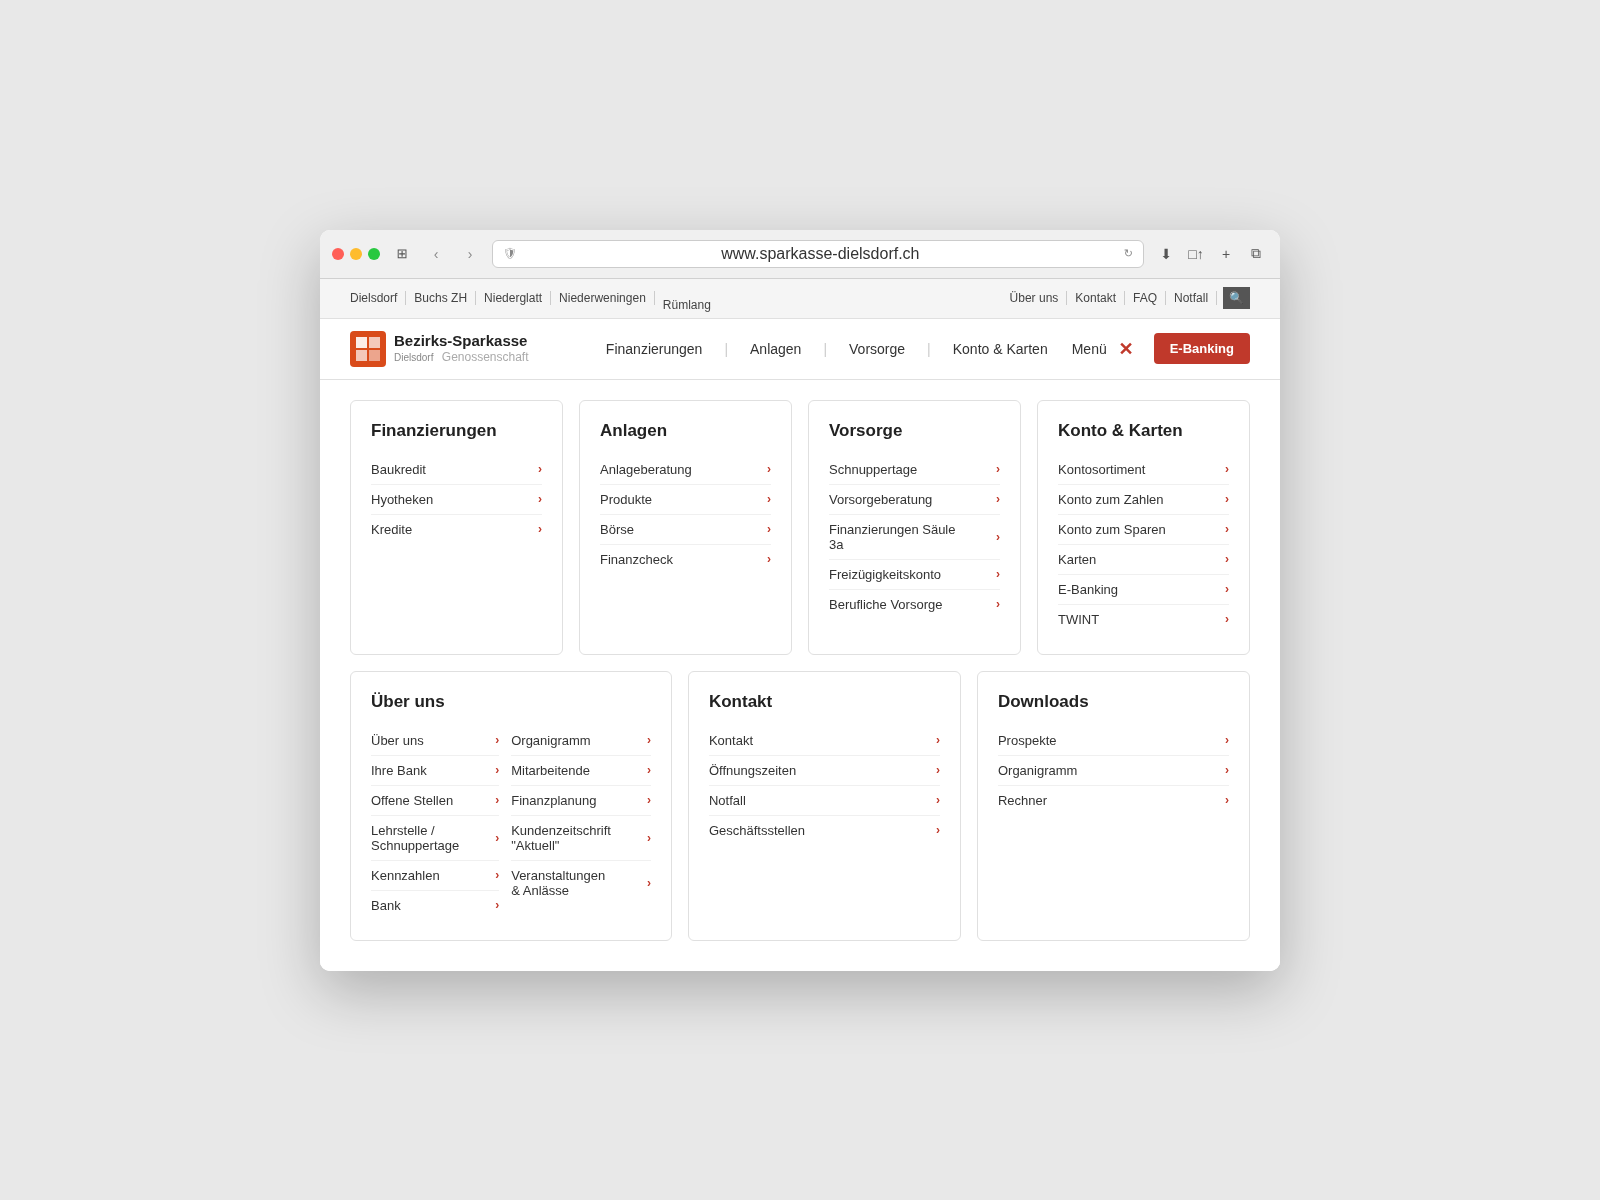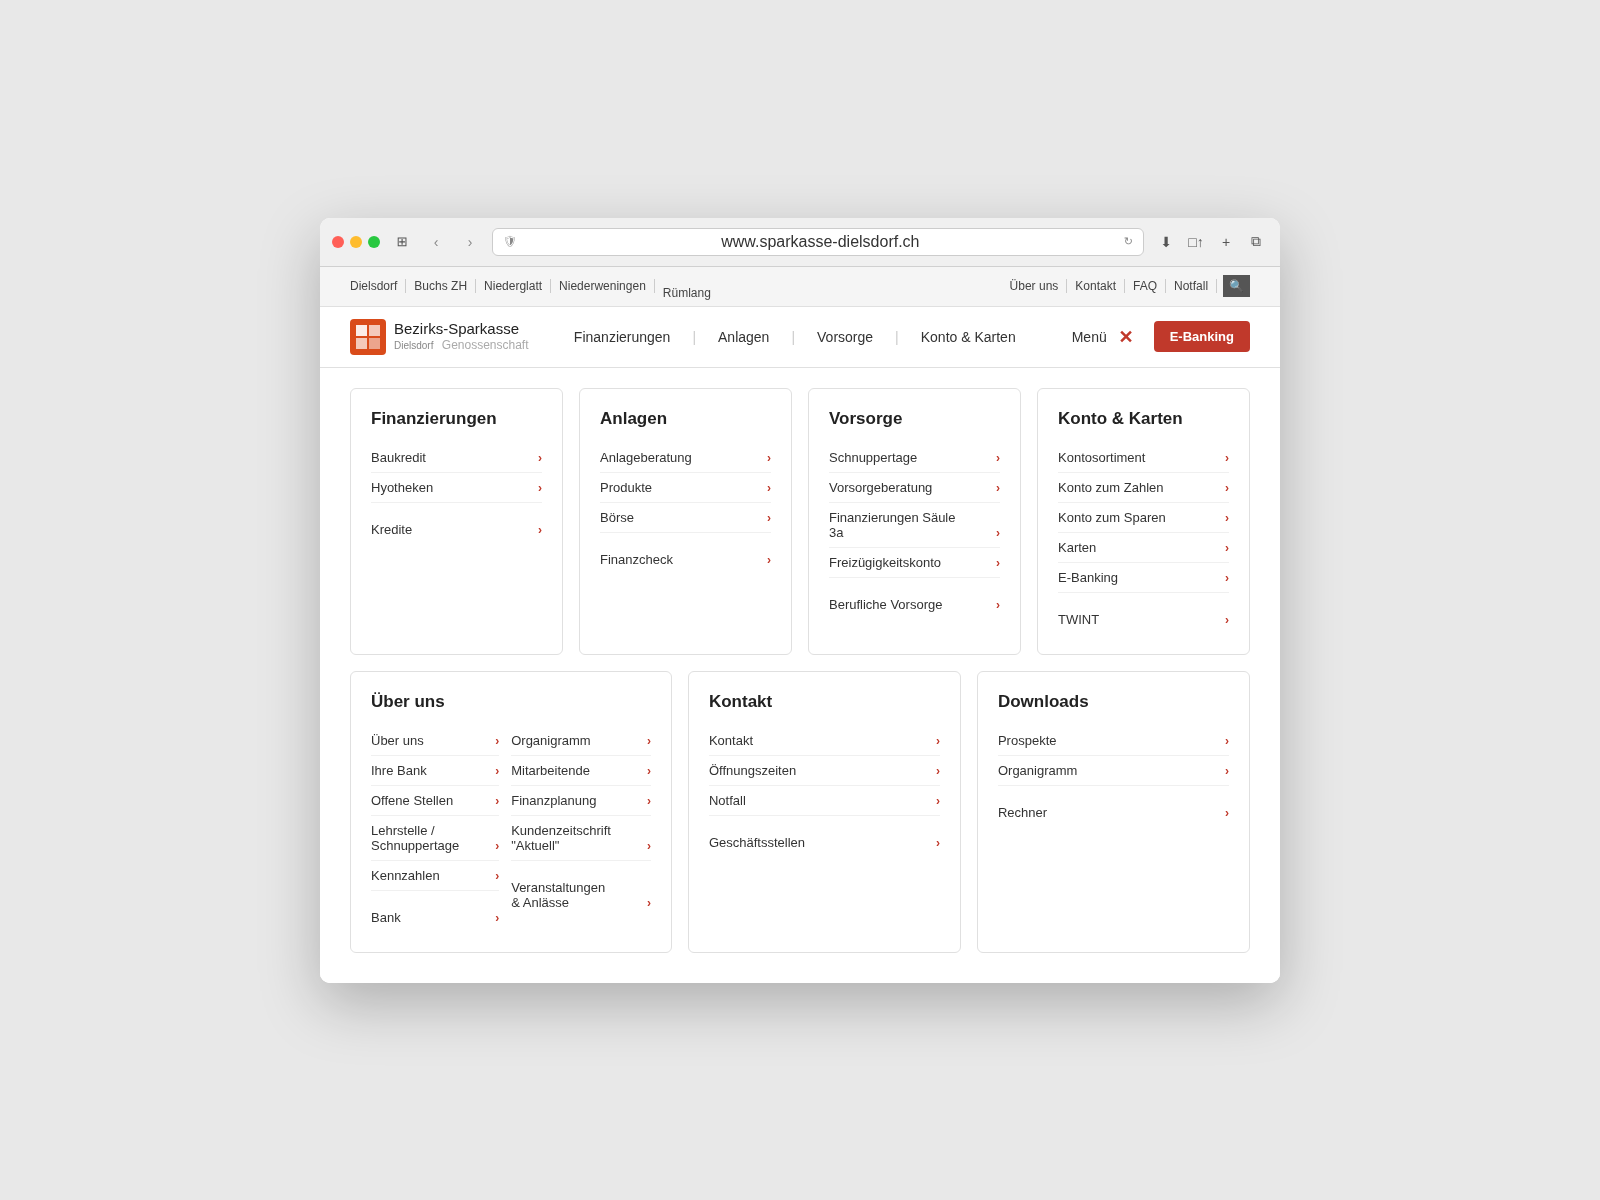--- a/index.html
+++ b/index.html
@@ -186,21 +186,21 @@
       color: white;
       font-weight: bold;
       font-size: 16px;
     }
     .logo-text {
       display: flex;
       flex-direction: column;
       line-height: 1.2;
     }
     .logo-title {
-      font-weight: normal;
+      font-weight: bold;
       font-size: 15px;
       color: #222;
     }
     .logo-subtitle {
       font-size: 10px;
       color: #888;
     }
     .nav-links {
       display: flex;
       gap: 18px;
@@ -217,21 +217,20 @@
     .nav-separator {
       color: #ccc;
     }
     .menu-btn {
       display: flex;
       align-items: center;
       gap: 4px;
       cursor: pointer;
       font-size: 14px;
       color: #333;
-      margin-left: 32px;
     }
     .close-x {
       color: #c0392b;
       font-size: 18px;
       font-weight: bold;
     }
     .ebanking-btn {
       background: #c0392b;
       color: white;
       border: none;
@@ -260,31 +259,30 @@
     }
     .menu-section-title {
       font-size: 17px;
       font-weight: 700;
       color: #222;
       margin-bottom: 14px;
     }
     .menu-item {
       display: flex;
       justify-content: space-between;
-      align-items: flex-end;
+      align-items: center;
       padding: 7px 0;
       border-bottom: 1px solid #f0f0f0;
       cursor: pointer;
       font-size: 13px;
       color: #333;
       gap: 36px;
     }
     .menu-item:last-child {
       border-bottom: none;
-      margin-top: 12px;
     }
     .menu-arrow {
       color: #c0392b;
       font-size: 12px;
       font-weight: bold;
     }
 
     .menu-grid-bottom {
       display: grid;
       grid-template-columns: 1fr 1fr 1fr;

